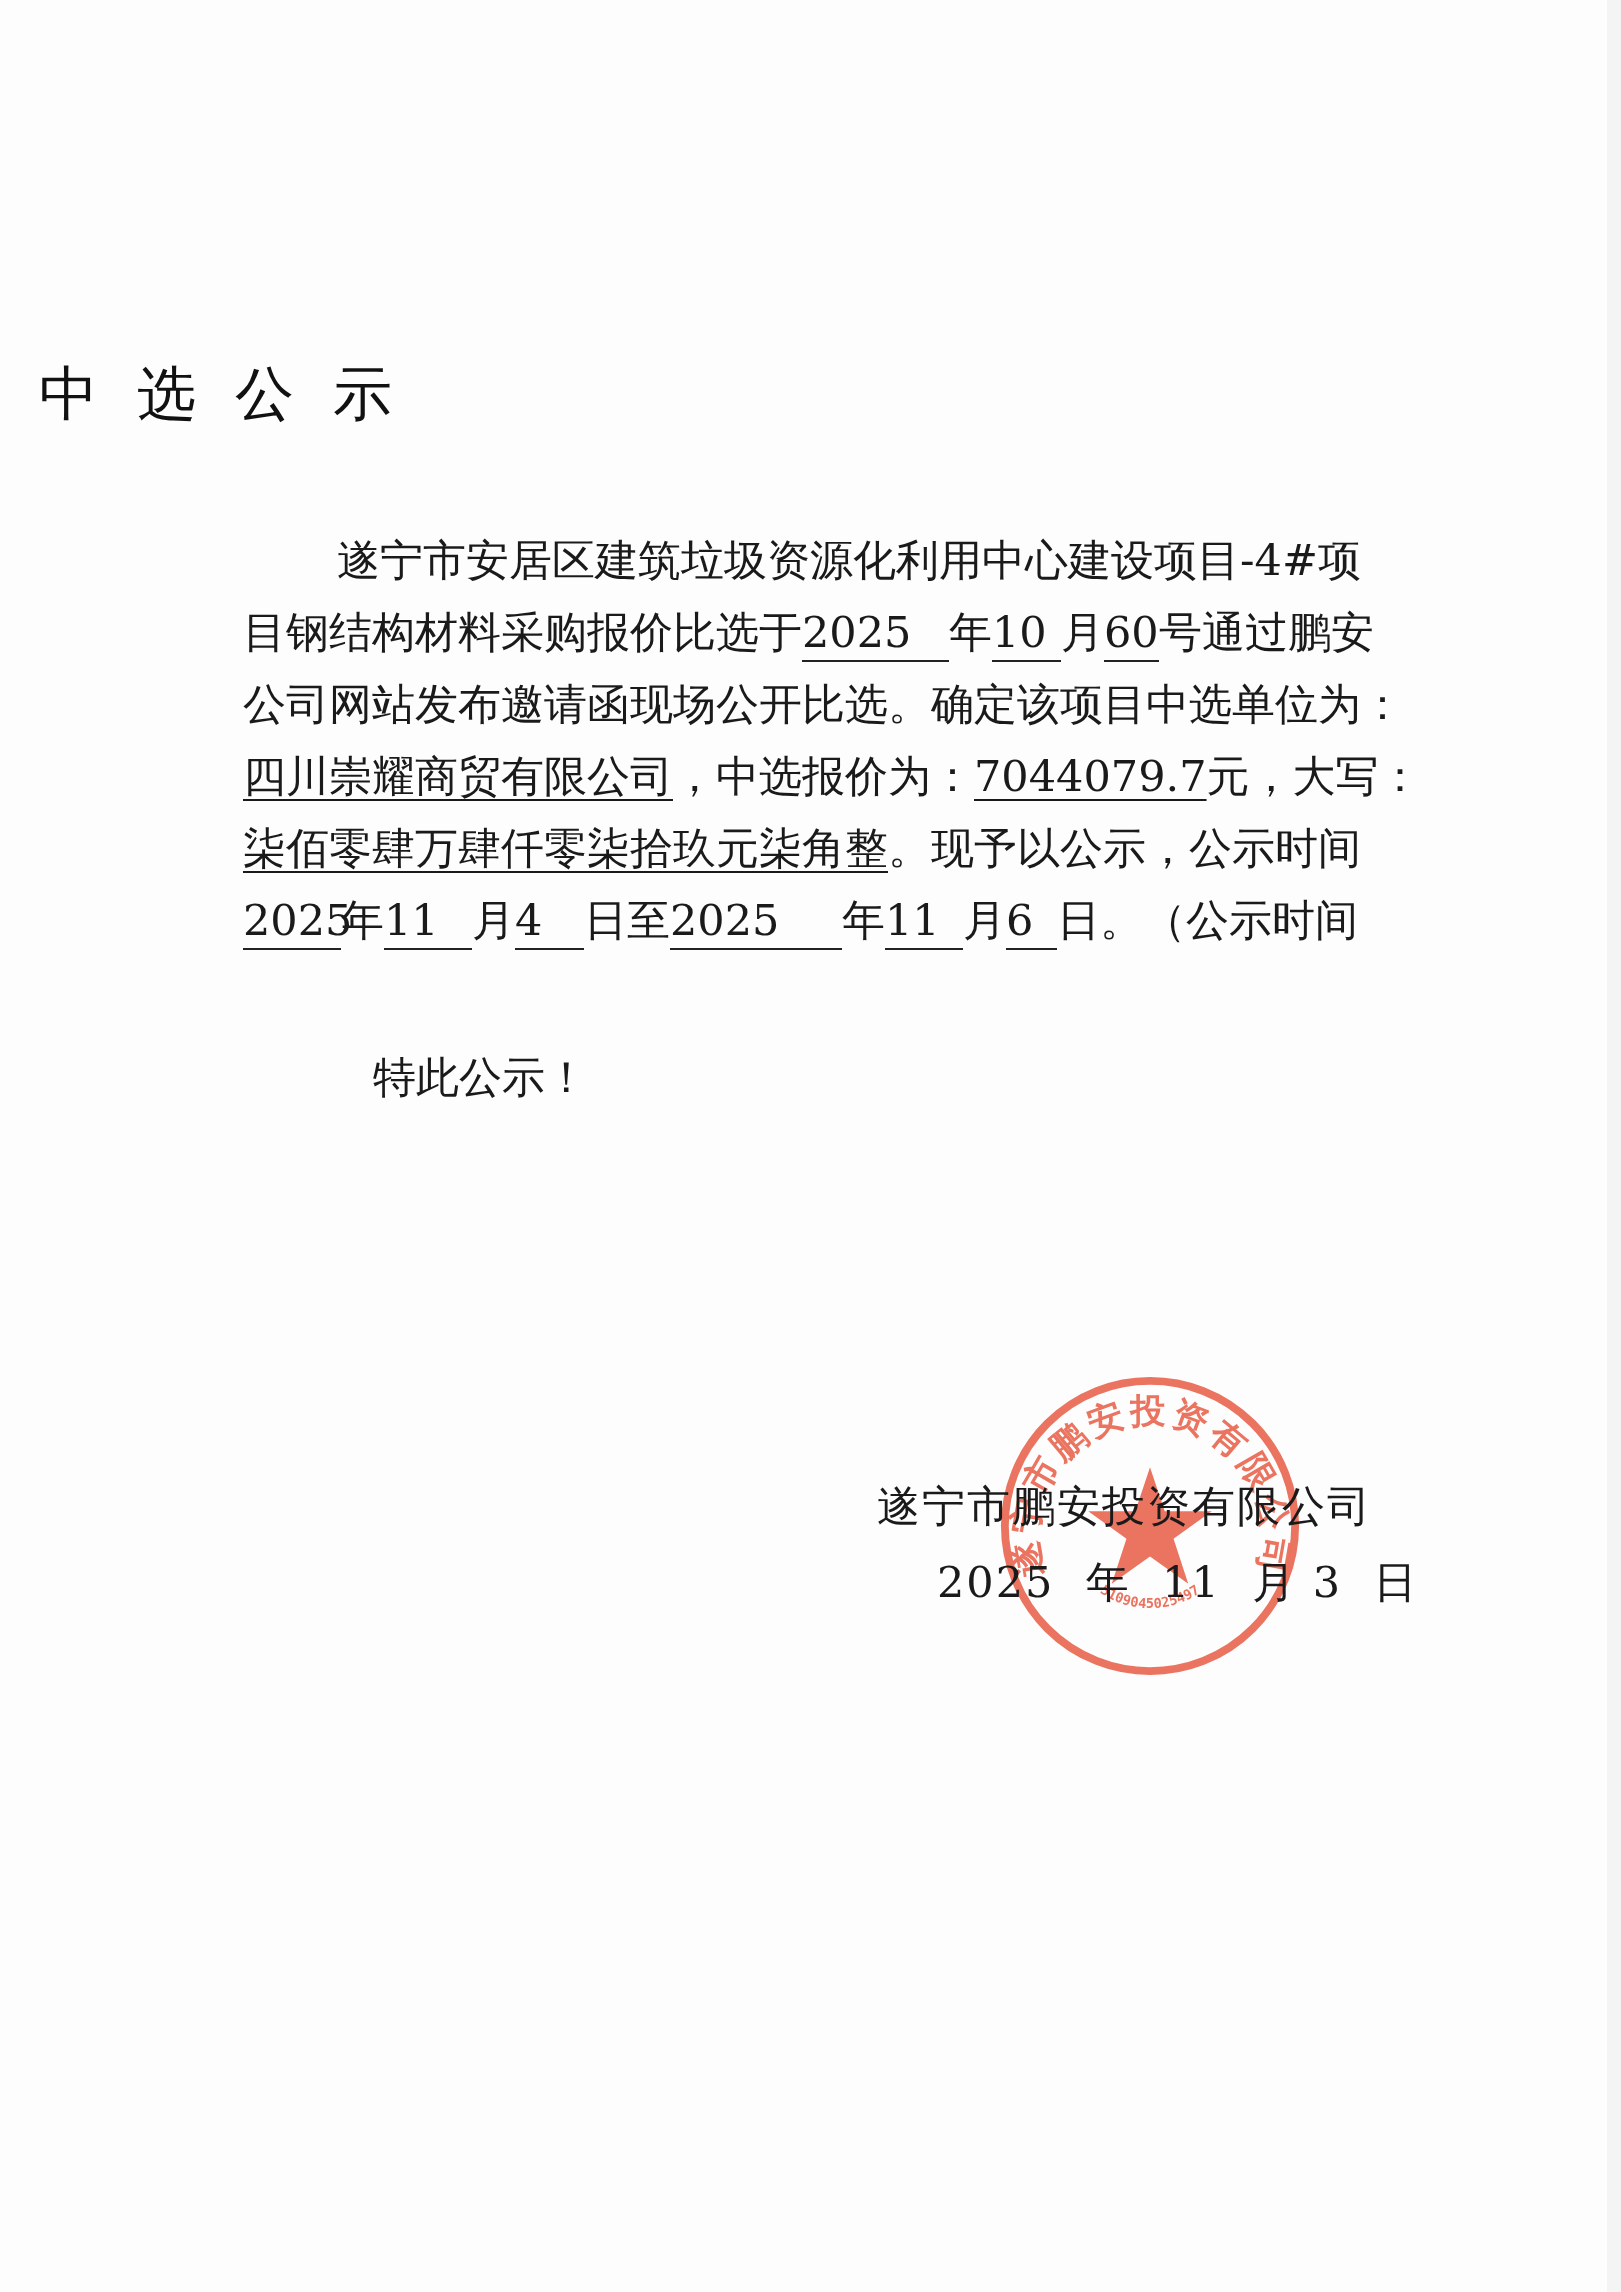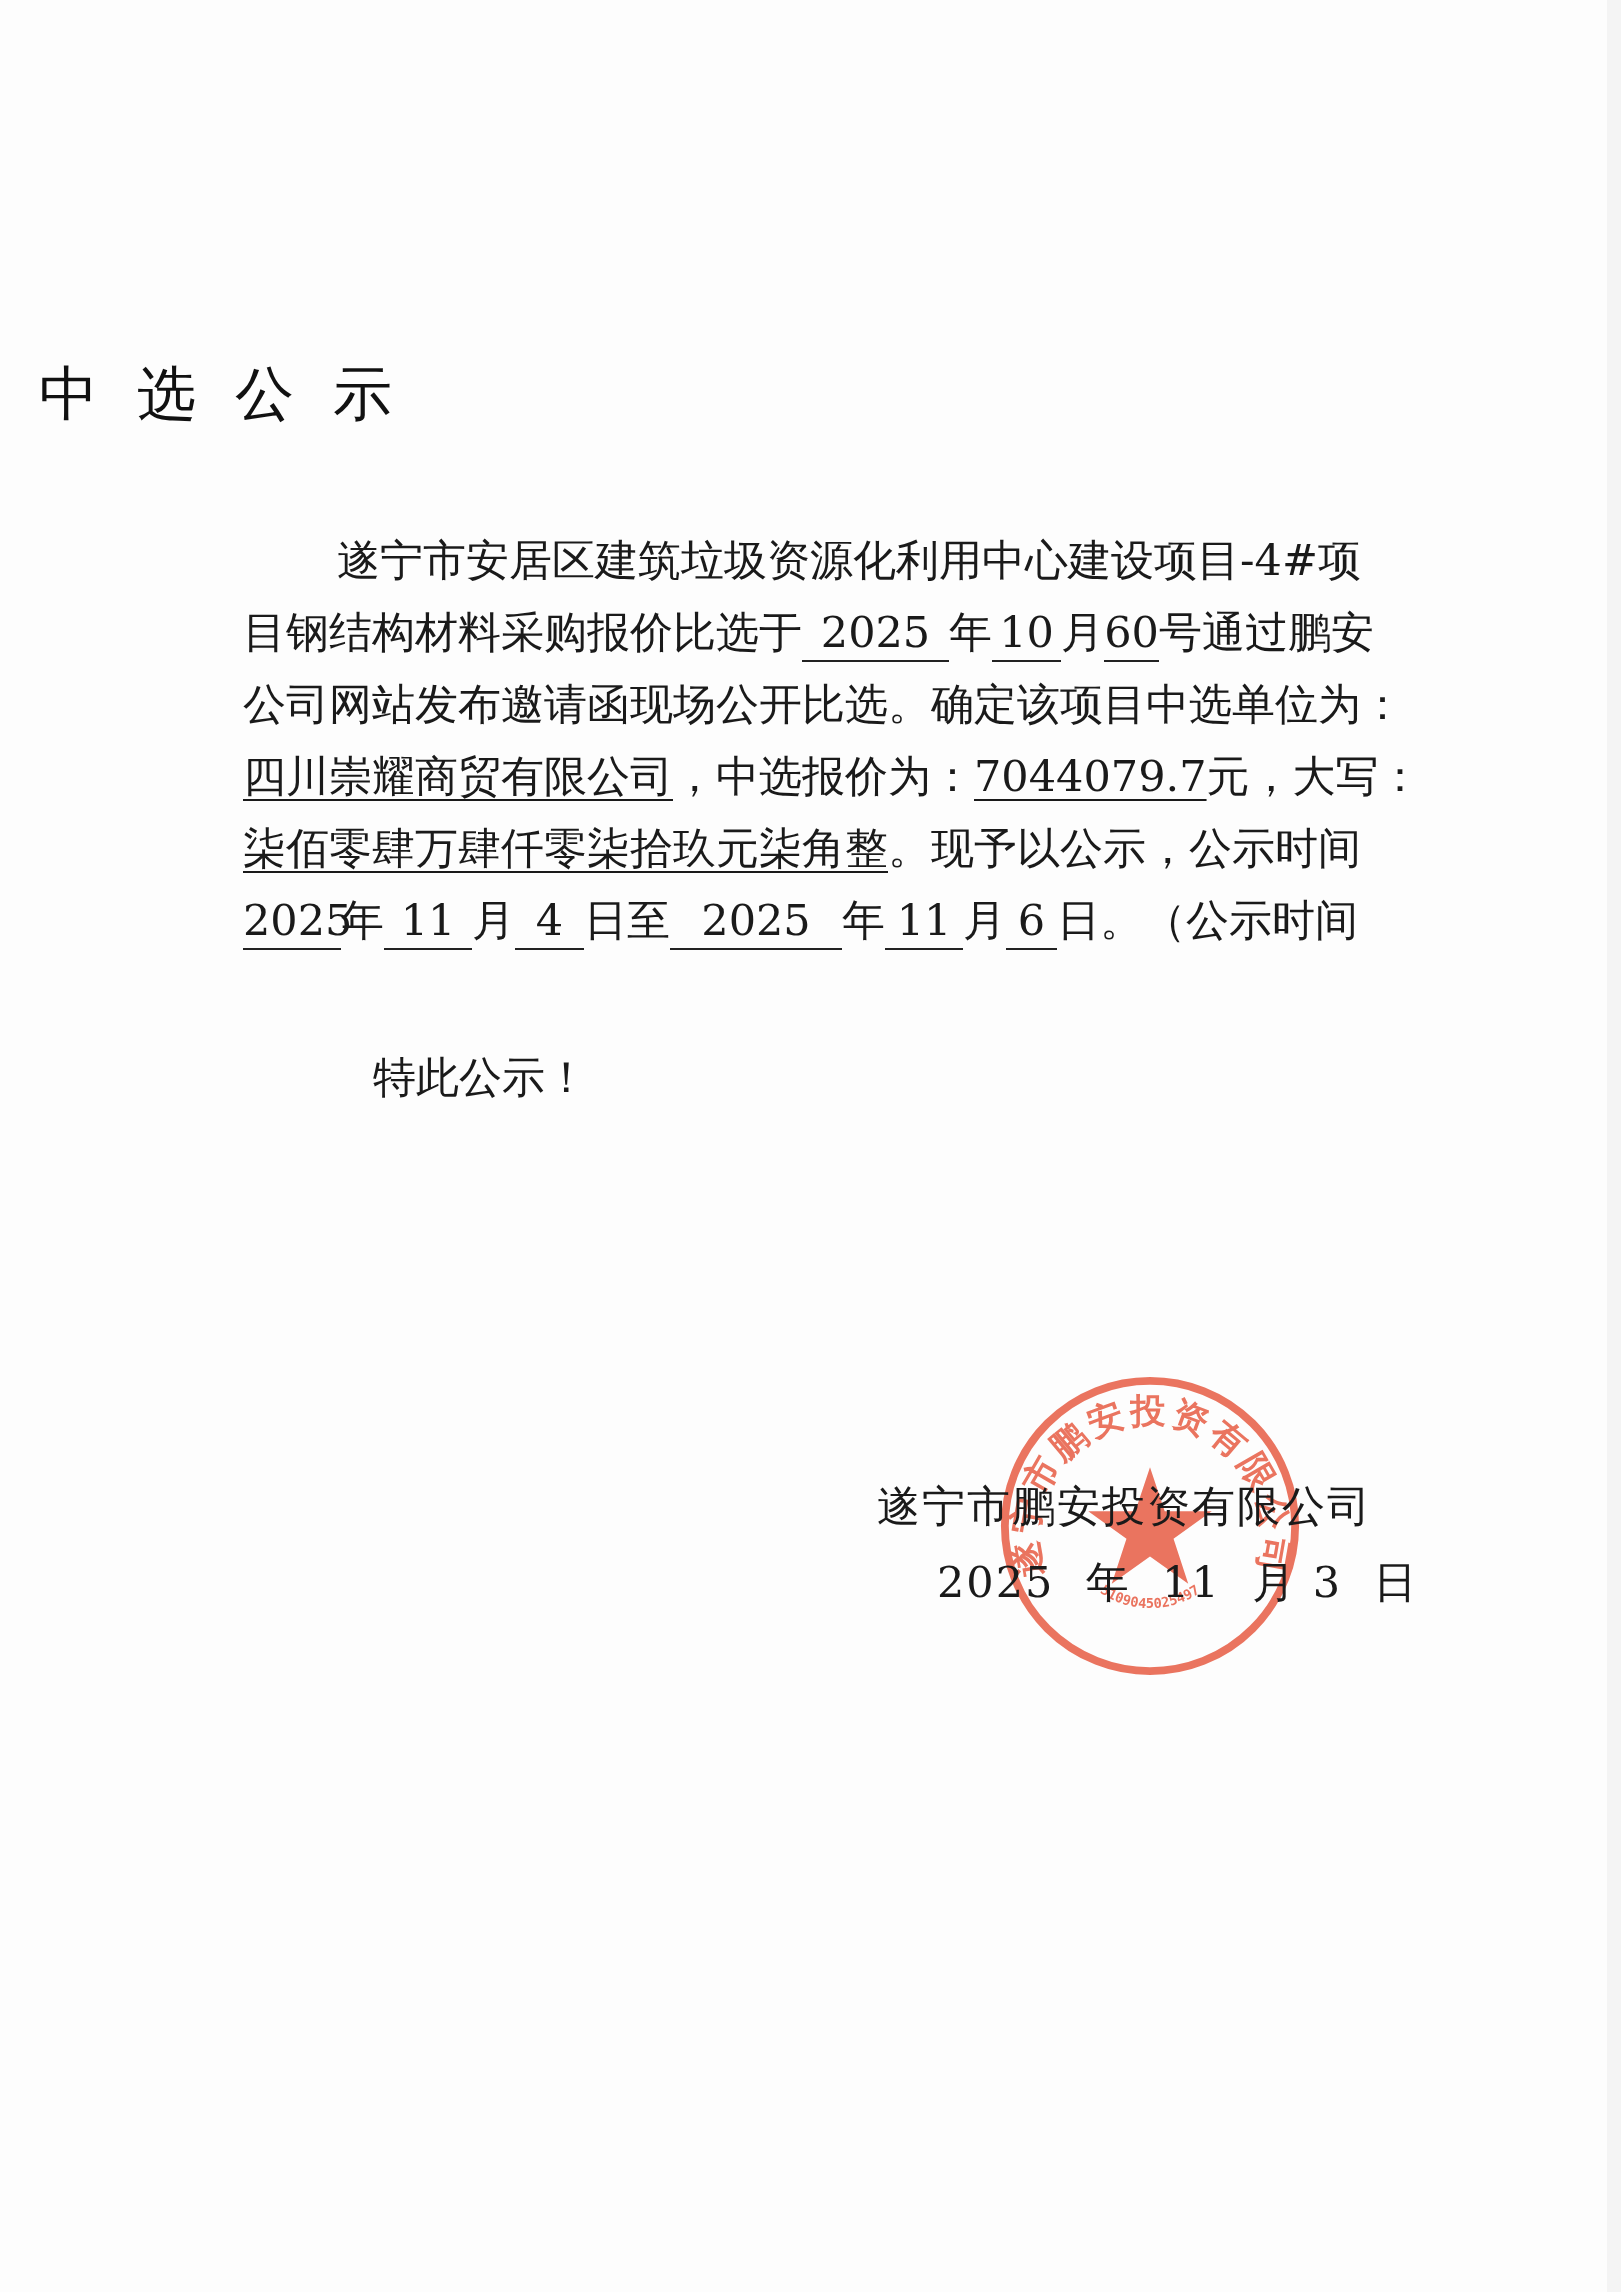--- a/index.html
+++ b/index.html
@@ -21,21 +21,21 @@
       color: #111;
     }
     .body-text {
       position: absolute; left: 243px; top: 524px; width: 1137px;
       font-size: 43px; line-height: 72px;
       text-align: justify;
     }
     .line { display: block; white-space: nowrap; height: 72px; }
     .indent { padding-left: 94px; }
     .u { text-decoration: underline; text-decoration-thickness: 2px; text-underline-offset: 7.8px; }
-    .fill { display: inline-block; border-bottom: 2px solid #222; text-align: center; line-height: 51px; height: 53px; vertical-align: baseline; }
+    .fill { display: inline-block; border-bottom: 2px solid #222; text-align: left; line-height: 51px; height: 53px; vertical-align: baseline; }
     .closing { position: absolute; left: 337px; top: 1049px; font-size: 43px; margin-left: 36px; }
     .signer {
       position: absolute; left: 877px; top: 1478px; font-size: 43px; letter-spacing: 2px;
       z-index: 2;
     }
     .sign-date {
       position: absolute; left: 921px; top: 1554px; font-size: 43px; letter-spacing: 2px;
       z-index: 2;
       margin-left: 16px;
     }

